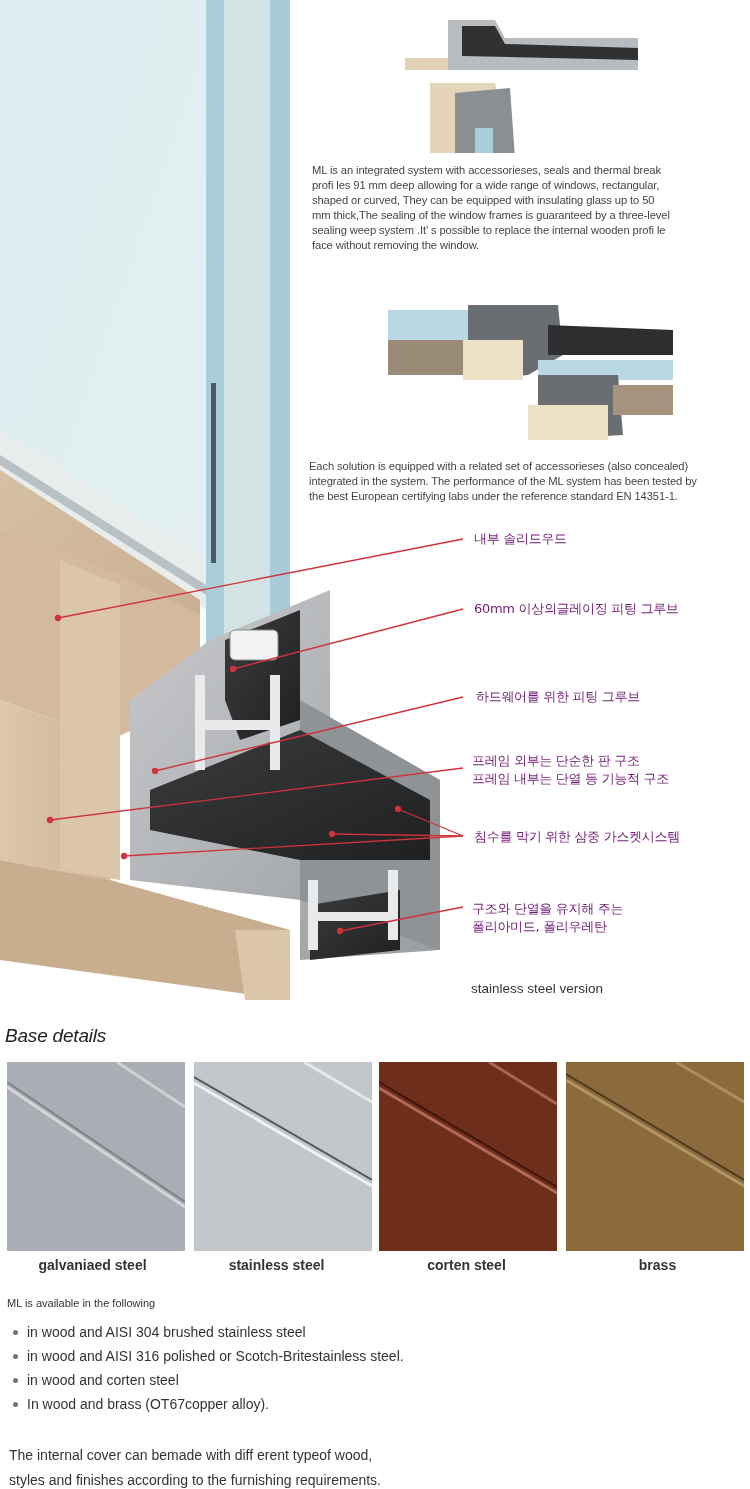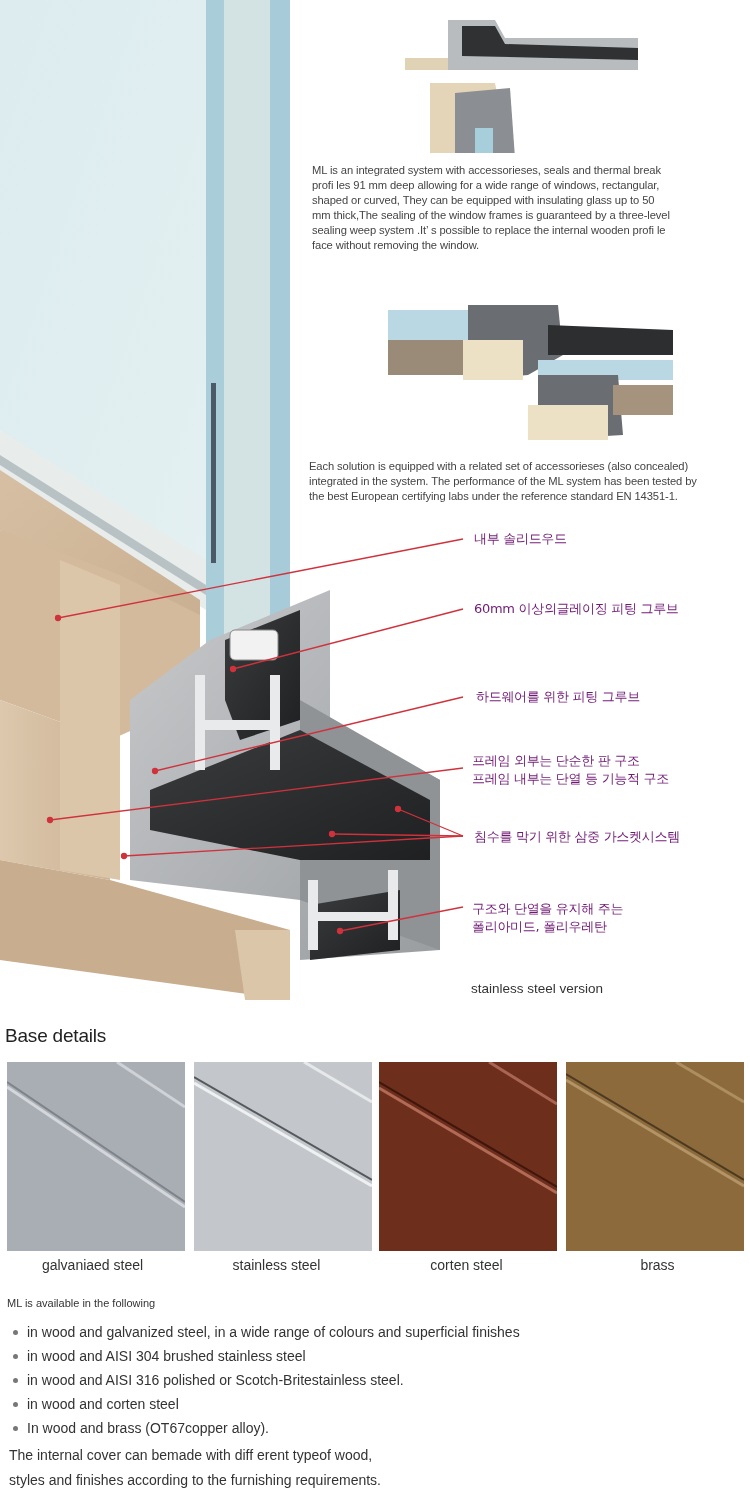--- a/index.html
+++ b/index.html
@@ -4,21 +4,21 @@
   <style>
     html, body { margin: 0; padding: 0; background: #ffffff; }
     body { width: 750px; height: 1489px; position: relative; overflow: hidden;
            font-family: "Liberation Sans", "DejaVu Sans", sans-serif; color: #3a3a3a; }
     .abs { position: absolute; }
     .para { font-size: 11.2px; line-height: 15px; color: #444; letter-spacing: -0.1px; }
     .label-ko { font-size: 13px; line-height: 18px; color: #701a75; font-family: "DejaVu Sans", sans-serif; letter-spacing: -0.3px; }
     .caption { font-size: 13.5px; color: #333; }
     .section-title { font-size: 19px; color: #222; letter-spacing: -0.2px; }
     .swatch { position: absolute; top: 1062px; width: 178px; height: 189px; overflow: hidden; }
-    .swatch-label { position: absolute; top: 1257px; width: 185px; text-align: center; font-size: 14px; color: #333; }
+    .swatch-label { position: absolute; top: 1257px; width: 185px; text-align: center; font-size: 14px; color: #333; font-weight: bold; }
     .avail-intro { font-size: 11px; color: #333; }
     ul.avail { position: absolute; left: 10px; top: 1320px; margin: 0; padding: 0; list-style: none; }
     ul.avail li { font-size: 14px; line-height: 24px; color: #333; position: relative; padding-left: 17px; }
     ul.avail li::before { content: ""; position: absolute; left: 3px; top: 10px; width: 5px; height: 5px; border-radius: 50%; background: #777; }
     .closing { font-size: 14px; line-height: 25px; color: #333; }
   </style>
 </head>
 <body>
 
 <div class="abs" style="left:0;top:0;width:480px;height:1010px;">
@@ -147,21 +147,21 @@
   <div>프레임 외부는 단순한 판 구조</div>
   <div>프레임 내부는 단열 등 기능적 구조</div>
 </div>
 <div class="abs label-ko" style="left:474px;top:828px;">침수를 막기 위한 삼중 가스켓시스템</div>
 <div class="abs label-ko" style="left:472px;top:900px;">
   <div>구조와 단열을 유지해 주는</div>
   <div>폴리아미드, 폴리우레탄</div>
 </div>
 <div class="abs caption" style="left:471px;top:981px;">stainless steel version</div>
 
-<div class="abs section-title" style="left:5px;top:1025px;">Base details</div>
+<div class="abs section-title" style="left:5px;top:1025px;font-style:italic;">Base details</div>
 
 <div class="swatch" style="left:7px;background:#a9adb4;">
   <svg width="178" height="189">
       <line x1="0" y1="20" x2="178" y2="140" stroke="#7e838a" stroke-width="2"></line>
       <line x1="0" y1="25" x2="178" y2="145" stroke="#d3d6da" stroke-width="3"></line>
       <line x1="110" y1="0" x2="178" y2="45" stroke="#cfd2d6" stroke-width="3"></line>
     </svg>
 </div>
 <div class="swatch" style="left:194px;background:#c3c7cb;">
   <svg width="178" height="189">
@@ -185,21 +185,20 @@
     </svg>
 </div>
 
 <div class="swatch-label" style="left:0px;">galvaniaed steel</div>
 <div class="swatch-label" style="left:184px;">stainless steel</div>
 <div class="swatch-label" style="left:374px;">corten steel</div>
 <div class="swatch-label" style="left:565px;">brass</div>
 
 <div class="abs avail-intro" style="left:7px;top:1297px;">ML is available in the following</div>
 <ul class="avail">
-  <li>in wood and galvanized steel, in a wide range of colours and superficial finishes</li>
   <li>in wood and AISI 304 brushed stainless steel</li>
   <li>in wood and AISI 316 polished or Scotch-Britestainless steel.</li>
   <li>in wood and corten steel</li>
   <li>In wood and brass (OT67copper alloy).</li>
 </ul>
 <div class="abs closing" style="left:9px;top:1443px;">
   <div>The internal cover can bemade with diff erent typeof wood,</div>
   <div>styles and finishes according to the furnishing requirements.</div>
 </div>
 

